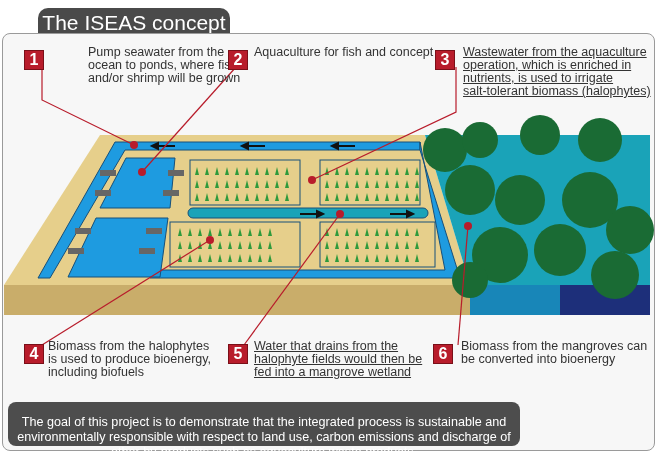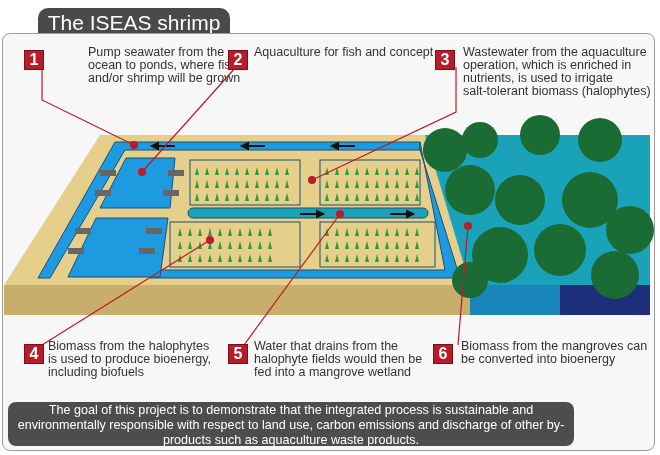--- a/index.html
+++ b/index.html
@@ -3,26 +3,26 @@
 <meta charset="utf-8">
 <style>
   html, body { margin:0; padding:0; background:#ffffff; }
   body { width:660px; height:455px; position:relative; overflow:hidden; font-family:"Liberation Sans", sans-serif; }
   .tab { position:absolute; left:38px; top:8px; width:192px; height:30px; background:#4a4a4a; border-radius:10px 10px 0 0; color:#fff; font-size:21px; text-align:center; line-height:30px; }
   .frame { position:absolute; left:2px; top:33px; width:653px; height:418px; border:1px solid #9a9a9a; border-radius:8px; background:#f7f7f7; box-sizing:border-box; }
   .scene { position:absolute; left:0; top:0; }
   .callout { position:absolute; font-size:12.5px; line-height:13px; color:#333; }
   .badge { position:absolute; width:18px; height:18px; background:#b81c2b; color:#fff; font-weight:bold; font-size:16px; line-height:18px; text-align:center; border:1px solid #7a0f18; }
   .ctext { position:absolute; white-space:pre; }
-  .footer { position:absolute; left:8px; top:402px; width:566px; height:44px; background:#4d4d4d; border-radius:8px; color:#fff; font-size:12.6px; line-height:15px; text-align:center; padding-top:1px; box-sizing:border-box; }
+  .footer { position:absolute; left:8px; top:402px; width:512px; height:44px; background:#4d4d4d; border-radius:8px; color:#fff; font-size:12.6px; line-height:15px; text-align:center; padding-top:13px; box-sizing:border-box; }
 </style>
 </head>
 <body>
 
-<div class="tab">The ISEAS shrimp</div>
+<div class="tab">The ISEAS concept</div>
 <div class="frame"></div>
 
 <svg class="scene" width="660" height="455">
 
   <polygon points="100,135 425,135 470,285 4,285" fill="#e6cf8b"></polygon>
 
   <rect x="4" y="285" width="466" height="30" fill="#c9ad6a"></rect>
 
   <path d="M115,142 L420,142 L420,150 L125,150 L50,278 L38,278 Z" fill="#1e9be0" stroke="#17507a" stroke-width="1"></path>
   <path d="M420,142 L420,150 L460,278 L150,278 L150,270 L445,270 Z" fill="#1e9be0" stroke="#17507a" stroke-width="1"></path>
@@ -128,34 +128,34 @@
   <div class="ctext" style="left:24px;top:0;margin-left:40px;">Pump seawater from the
 ocean to ponds, where fish
 and/or shrimp will be grown</div>
 </div>
 <div class="callout" style="left:228px;top:46px;">
   <div class="badge" style="left:0;top:4px;">2</div>
   <div class="ctext" style="left:26px;top:0;">Aquaculture for fish and concept</div>
 </div>
 <div class="callout" style="left:435px;top:46px;">
   <div class="badge" style="left:0;top:4px;">3</div>
-  <div class="ctext" style="left:28px;top:0;">Wastewater from the aquaculture
+  <div class="ctext" style="left:28px;top:0;text-decoration:underline;">Wastewater from the aquaculture
 operation, which is enriched in
 nutrients, is used to irrigate
 salt-tolerant biomass (halophytes)</div>
 </div>
 <div class="callout" style="left:24px;top:340px;">
   <div class="badge" style="left:0;top:4px;">4</div>
   <div class="ctext" style="left:24px;top:0;">Biomass from the halophytes
 is used to produce bioenergy,
 including biofuels</div>
 </div>
 <div class="callout" style="left:228px;top:340px;">
   <div class="badge" style="left:0;top:4px;">5</div>
-  <div class="ctext" style="left:26px;top:0;">Water that drains from the
+  <div class="ctext" style="left:26px;top:0;text-decoration:underline;">Water that drains from the
 halophyte fields would then be
 fed into a mangrove wetland</div>
 </div>
 <div class="callout" style="left:433px;top:340px;">
   <div class="badge" style="left:0;top:4px;">6</div>
   <div class="ctext" style="left:28px;top:0;">Biomass from the mangroves can
 be converted into bioenergy</div>
 </div>
 
 <div class="footer">The goal of this project is to demonstrate that the integrated process is sustainable and environmentally responsible with respect to land use, carbon emissions and discharge of other by-products such as aquaculture waste products.</div>

